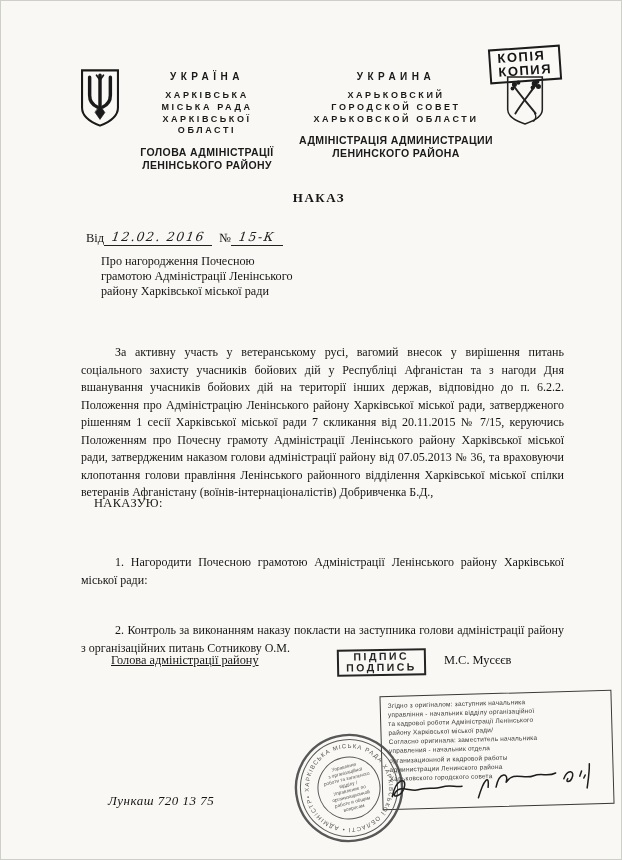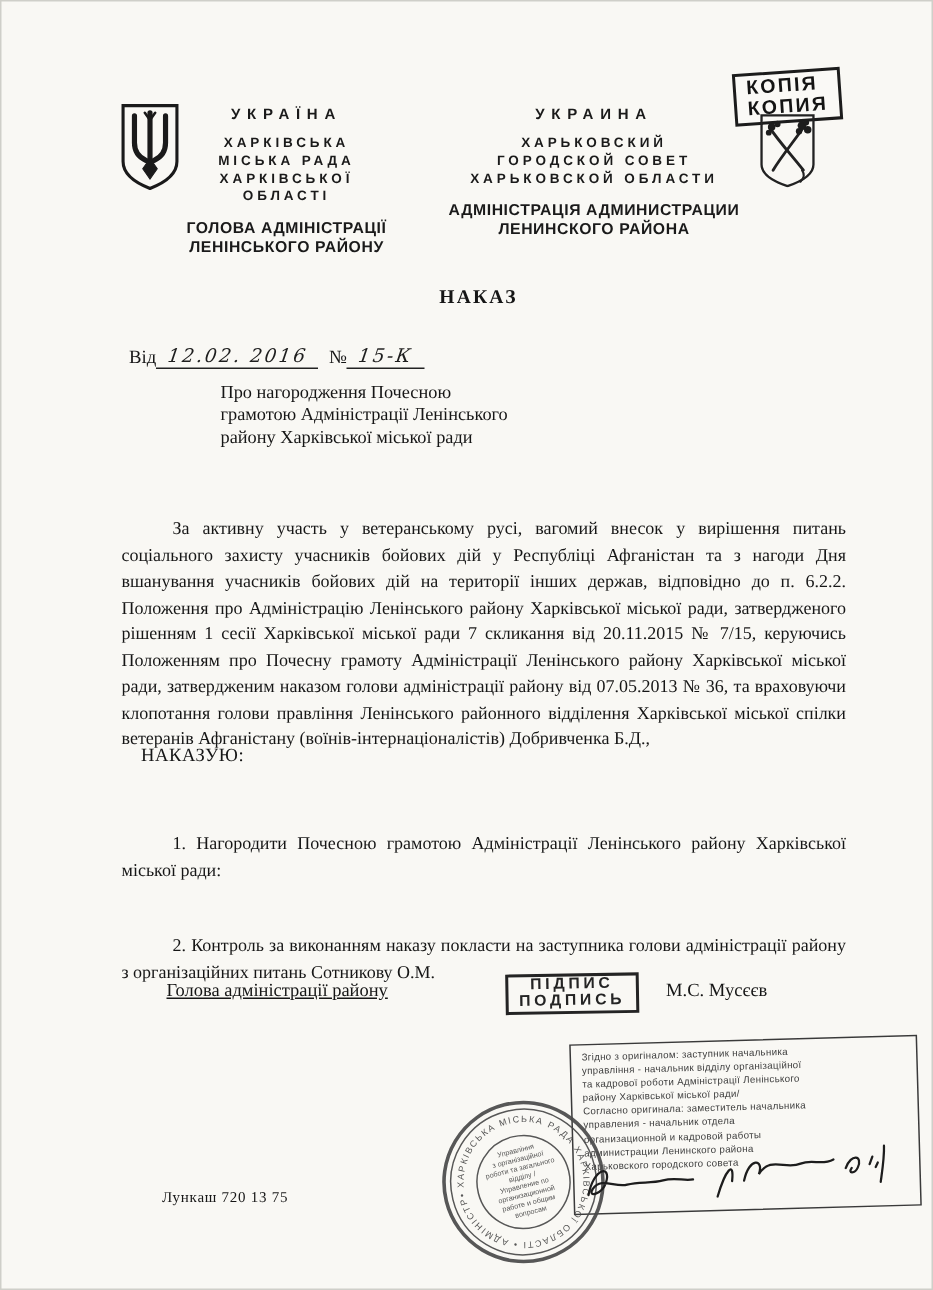--- a/index.html
+++ b/index.html
@@ -38,39 +38,39 @@
     font-family:"Liberation Sans", sans-serif; font-weight:bold; font-size:10.5px;
     line-height:11.2px; letter-spacing:2.5px; text-align:center; color:#242424;
   }
   .sig-name{font-size:12.4px;}
   
   .cert-stamp{
     border:1.5px solid #3a3a3a; color:#3d3d3d; width:218px;
     font-family:"Liberation Sans", sans-serif; font-size:6.5px; line-height:9.1px;
     padding:4px 5px 26px 7px; transform:rotate(-1.6deg); letter-spacing:.2px;
   }
-  .footer-exec{font-size:10px; letter-spacing:.5px;}
+  .footer-exec{font-size:13px; letter-spacing:.5px;font-style:italic;}
 </style>
 </head>
 <body>
 
 <div class="page">
 
   <svg class="abs" style="left:78px; top:68px;" width="42" height="58" viewBox="0 0 60 84">
     <path d="M4,2 H56 V56 C56,69 43,77 30,82 C17,77 4,69 4,56 Z" fill="none" stroke="#1a1a1a" stroke-width="3"></path>
     <g fill="none" stroke="#1a1a1a" stroke-linecap="round">
       <path d="M15,12 V38 q0,12 11,17" stroke-width="5"></path>
       <path d="M45,12 V38 q0,12 -11,17" stroke-width="5"></path>
       <path d="M30,9 V55" stroke-width="5"></path>
       <path d="M25,9 l5,7 5,-7" stroke-width="2.5"></path>
       <path d="M30,53 l7,10 -7,10 -7,-10 z" fill="#1a1a1a" stroke-width="1"></path>
     </g>
   </svg>
 
-  <div class="abs hdr-col" style="left:121px; top:70px; width:138px;">
+  <div class="abs hdr-col" style="left:137px; top:70px; width:138px;">
     <div class="hdr-country">УКРАЇНА</div>
     <div class="hdr-org">
       <div>ХАРКІВСЬКА</div>
       <div>МІСЬКА РАДА</div>
       <div>ХАРКІВСЬКОЇ ОБЛАСТІ</div>
     </div>
     <div class="hdr-title">
       <div>ГОЛОВА АДМІНІСТРАЦІЇ</div>
       <div>ЛЕНІНСЬКОГО РАЙОНУ</div>
     </div>
@@ -112,21 +112,21 @@
     </g>
   </svg>
 
   <div class="abs doc-title" style="top:189px;">НАКАЗ</div>
 
   <div class="abs date-line" style="left:85px; top:228px;">
     <span>Від</span><span class="u-field" style="width:108px;"><span class="handwrite">12.02. 2016</span></span>
     <span style="margin-left:4px;">№</span><span class="u-field" style="width:52px;"><span class="handwrite">15-К</span></span>
   </div>
 
-  <div class="abs subject" style="left:100px; top:253px;margin-left:46px;">
+  <div class="abs subject" style="left:100px; top:253px;">
     <div>Про нагородження Почесною</div>
     <div>грамотою Адміністрації Ленінського</div>
     <div>району Харківської міської ради</div>
   </div>
 
   <div class="abs para" style="left:80px; top:307px; width:483px;">За активну участь у ветеранському русі, вагомий внесок у вирішення питань соціального захисту учасників бойових дій у Республіці Афганістан та з нагоди Дня вшанування учасників бойових дій на території інших держав, відповідно до п. 6.2.2. Положення про Адміністрацію Ленінського району Харківської міської ради, затвердженого рішенням 1 сесії Харківської міської ради 7 скликання від 20.11.2015 № 7/15, керуючись Положенням про Почесну грамоту Адміністрації Ленінського району Харківської міської ради, затвердженим наказом голови адміністрації району від 07.05.2013 № 36, та враховуючи клопотання голови правління Ленінського районного відділення Харківської міської спілки ветеранів Афганістану (воїнів-інтернаціоналістів) Добривченка Б.Д.,</div>
 
   <div class="abs resolve" style="left:93px; top:495px;">НАКАЗУЮ:</div>
 
   <div class="abs para" style="left:80px; top:517px; width:483px;">1. Нагородити Почесною грамотою Адміністрації Ленінського району Харківської міської ради:</div>

